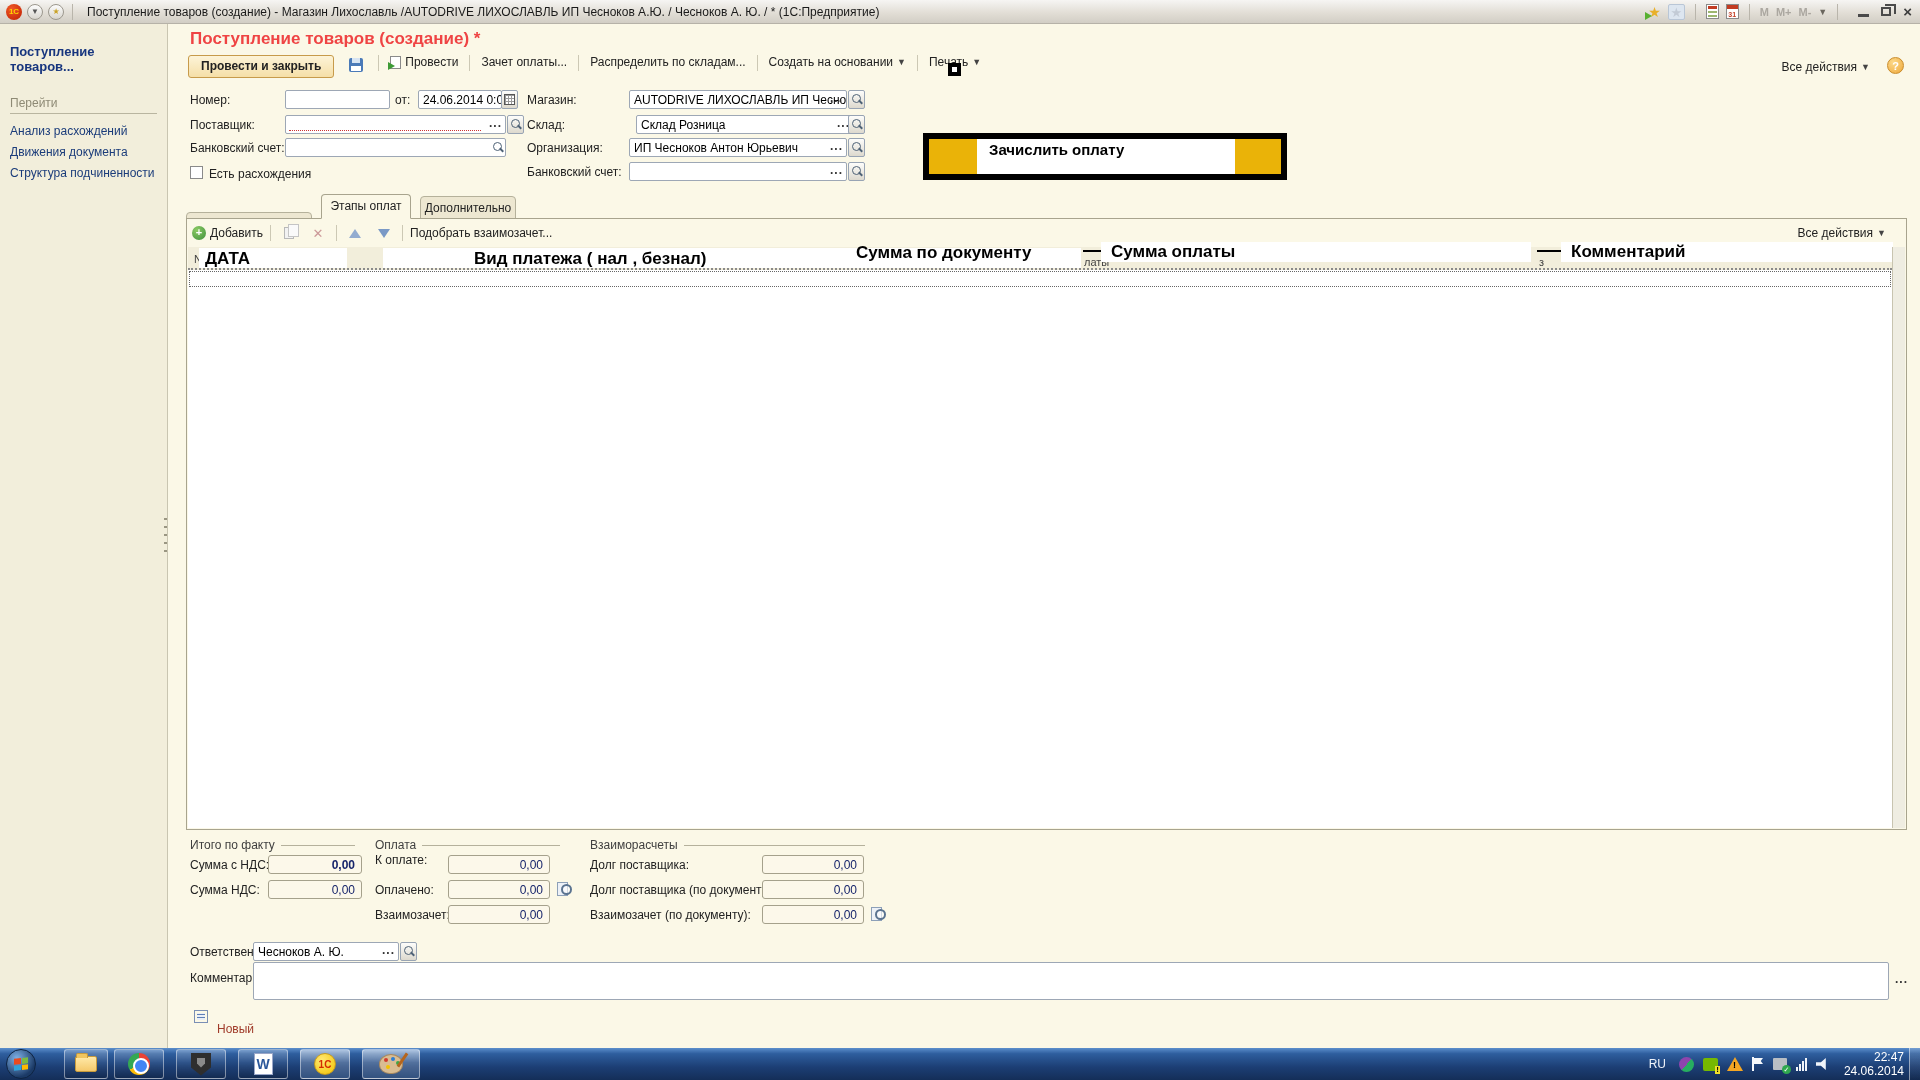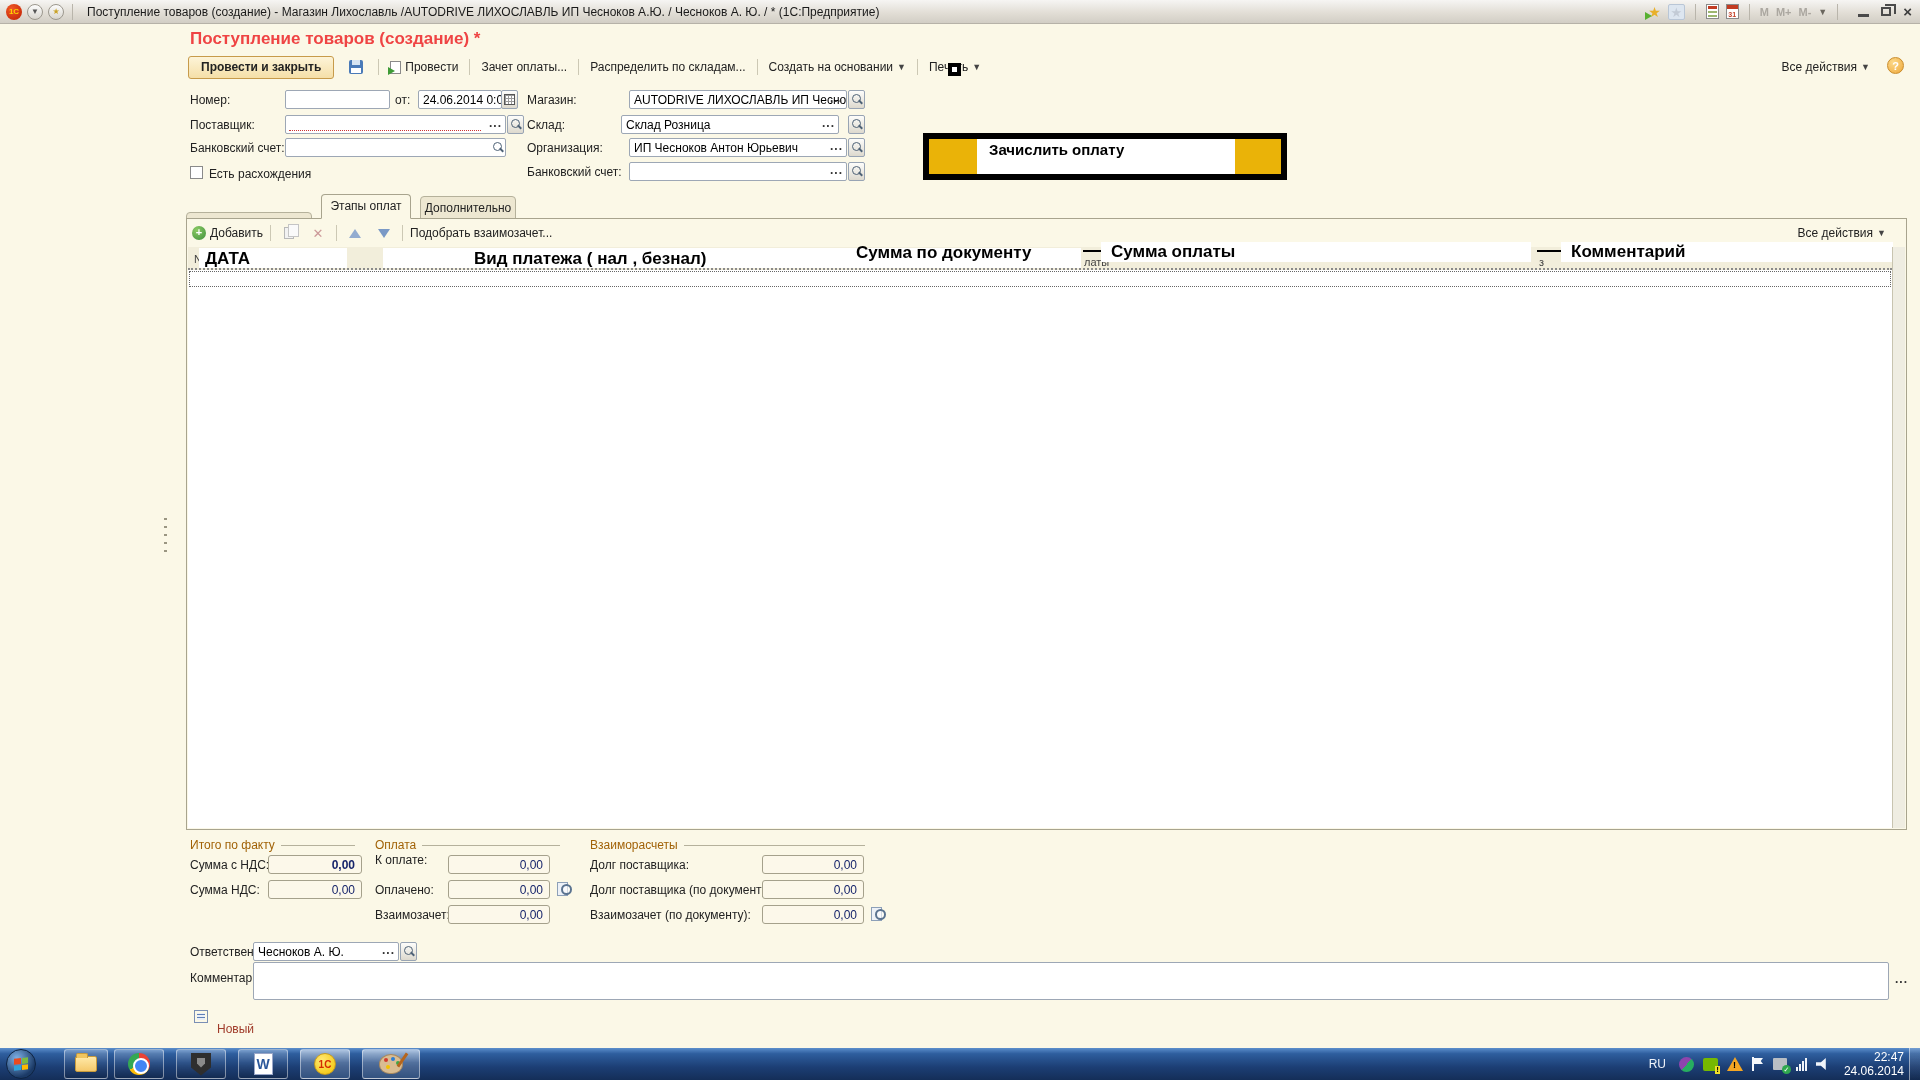--- a/index.html
+++ b/index.html
@@ -45,21 +45,21 @@
   .sb-header { color:#17357E; font-weight:bold; font-size:13px; margin-bottom:22px; cursor:pointer; }
   .sb-section { color:#8E8A75; font-size:12px; padding-bottom:3px; border-bottom:1px solid #B9B5A0; margin-bottom:7px; }
   .sb-link { display:block; color:#1B3C7A; font-size:12px; line-height:21px; text-decoration:none; cursor:pointer; white-space:nowrap; }
   .splitter-dots { position:absolute; left:164px; top:518px; width:3px; height:34px;
     background:repeating-linear-gradient(#9A9682 0 2px,transparent 2px 8px); }
 
   
   .main { position:absolute; left:169px; top:24px; width:1751px; height:1024px; background:#FBF8E7; }
   .doc-title { position:absolute; left:21px; top:5px; font-size:17px; font-weight:bold; color:#ef4444; }
 
-  .toolbar { position:absolute; left:19px; top:31px; height:24px; display:flex; align-items:center; gap:11px; }
+  .toolbar { position:absolute; left:19px; top:31px; height:24px; display:flex; align-items:flex-start; gap:11px; }
   .btn-primary { font-weight:bold; font-size:12px; color:#222; padding:3px 12px 4px 12px;
     background:linear-gradient(#FDF4D8,#F5DFA8); border:1px solid #C79B4B; border-radius:3px; cursor:pointer; }
   .iconbtn { width:22px; height:20px; border:1px solid transparent; border-radius:2px; display:flex; align-items:center; justify-content:center; cursor:pointer; }
   .floppy { width:14px; height:14px; background:#4A7AB8; border-radius:2px; position:relative; }
   .floppy::before { content:""; position:absolute; left:3px; top:0; width:8px; height:5px; background:#D7E4F2; }
   .floppy::after { content:""; position:absolute; left:2px; bottom:1px; width:10px; height:5px; background:#FFF; }
   .vsep { width:1px; height:16px; background:#CCC8B4; }
   .tbtn { font-size:12px; color:#222; display:flex; align-items:center; gap:4px; cursor:pointer; white-space:nowrap; }
   .caret { font-size:9px; color:#444; }
   .doc-post-icon { width:11px; height:13px; background:#FFF; border:1px solid #8A8A8A; position:relative; }
@@ -117,21 +117,21 @@
   .grid-body { position:absolute; left:1px; top:51px; right:14px; bottom:1px; background:#FFF; }
   .empty-row { position:absolute; left:1px; top:1px; right:1px; height:16px; background:#FFF; border:1px dotted #666; }
   .vscroll { position:absolute; right:1px; top:28px; bottom:1px; width:13px; background:#EFEDE2; border-left:1px solid #C8C4B0; }
   .frag { position:absolute; font-size:11px; color:#444; }
   .ov-band { position:absolute; height:20px; background:#FFF; }
   .ov-label { position:absolute; font-size:17px; font-weight:bold; color:#000; white-space:nowrap; z-index:4; }
   .ov-dash { position:absolute; height:2px; background:#000; z-index:4; }
 
   
   .tot-group { position:absolute; display:flex; align-items:center; height:14px; }
-  .tot-group .glabel { color:#a16207; font-size:12px; white-space:nowrap; }
+  .tot-group .glabel { color:#404040; font-size:12px; white-space:nowrap; }
   .tot-group .gline { flex:1; height:1px; background:#B5B19C; margin-left:6px; }
   .vfield { position:absolute; height:19px; border:1px solid #A5A18C; border-radius:3px; background:#FCF8EA;
     color:#16246B; font-size:12px; text-align:right; padding:2px 6px 0 0; }
   .magdoc { position:absolute; width:16px; height:16px; }
   .magdoc::before { content:""; position:absolute; left:1px; top:1px; width:9px; height:12px; background:#EDF1F7; border:1px solid #8DA0B8; }
   .magdoc::after { content:""; position:absolute; right:0; bottom:2px; width:7px; height:7px; border:2px solid #5A7390; border-radius:50%; background:rgba(255,255,255,.6); }
 
   
   .comment-area { position:absolute; background:#FFF; border:1px solid #9DA7B5; border-radius:2px; }
   .comment-dots { position:absolute; color:#333; font-weight:bold; letter-spacing:1px; cursor:pointer; }
@@ -216,20 +216,27 @@
       <span class="tb-caret">▼</span>
       <span class="tb-sep"></span>
       <div class="win-controls">
         <span class="wc-min"></span>
         <span class="wc-restore"></span>
         <span class="wc-close">×</span>
       </div>
     </div>
   </div>
 
+  <div class="sidebar">
+    <div class="sb-header">Поступление товаров...</div>
+    <div class="sb-section">Перейти</div>
+    <a class="sb-link">Анализ расхождений</a>
+    <a class="sb-link">Движения документа</a>
+    <a class="sb-link">Структура подчиненности</a>
+  </div>
   <div class="splitter-dots"></div>
 
   <div class="main">
     <div class="doc-title">Поступление товаров (создание) *</div>
 
     <div class="toolbar">
       <button class="btn-primary">Провести и закрыть</button>
       <span class="iconbtn">
           <span class="floppy"></span>
         </span>
@@ -291,21 +298,21 @@
     <span class="flabel" style="left:358px;top:69px;">Магазин:</span>
     <div class="field" style="left:460px;top:66px;width:218px;">
       <span>AUTODRIVE ЛИХОСЛАВЛЬ ИП Чесно</span>
       <span class="dots">...</span>
     </div>
     <div class="sqbtn" style="left:679px;top:66px;">
         <span class="magicon"></span>
       </div>
 
     <span class="flabel" style="left:358px;top:94px;">Склад:</span>
-    <div class="field" style="left:452px;top:91px;width:218px;">
+    <div class="field" style="left:467px;top:91px;width:218px;">
       <span>Склад Розница</span>
       <span class="dots">...</span>
     </div>
     <div class="sqbtn" style="left:679px;top:91px;">
         <span class="magicon"></span>
       </div>
 
     <span class="flabel" style="left:358px;top:117px;">Организация:</span>
     <div class="field" style="left:460px;top:114px;width:218px;">
       <span>ИП Чесноков Антон Юрьевич</span>

